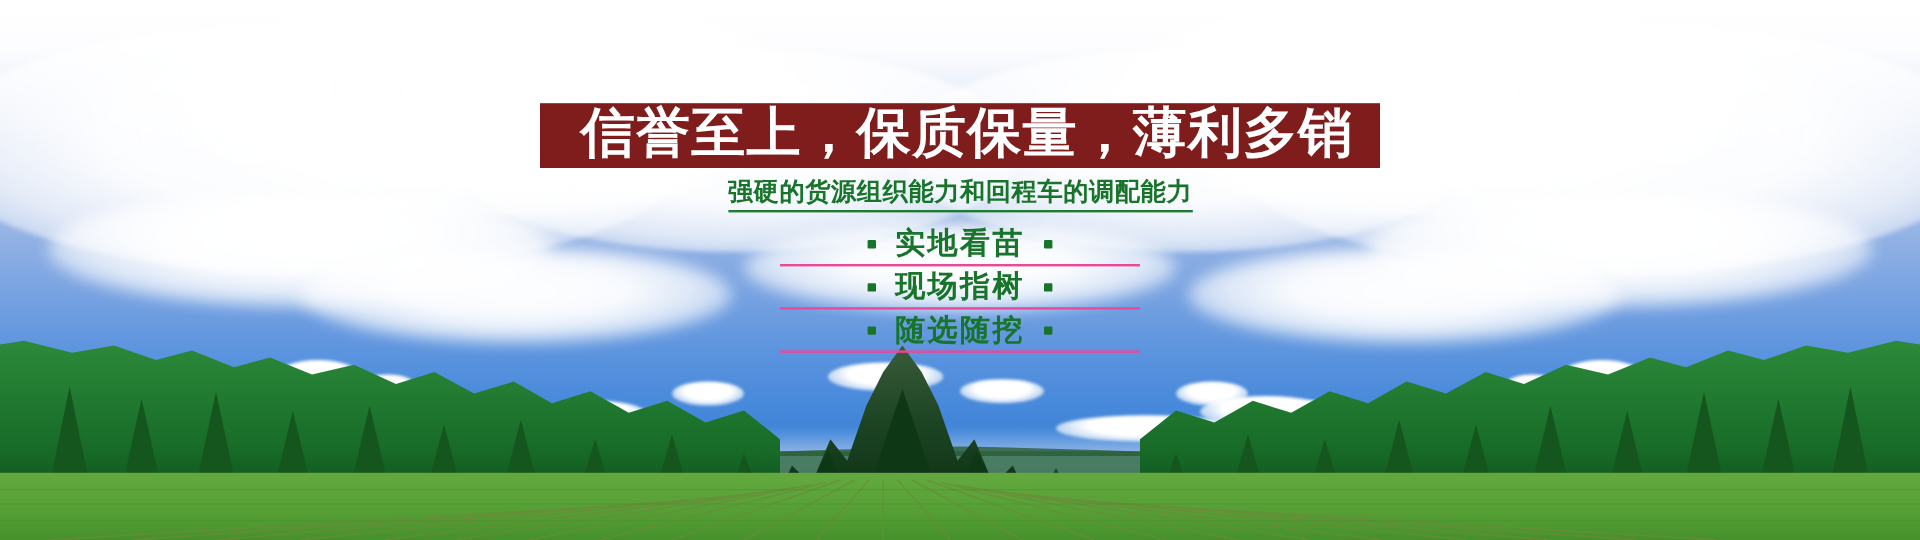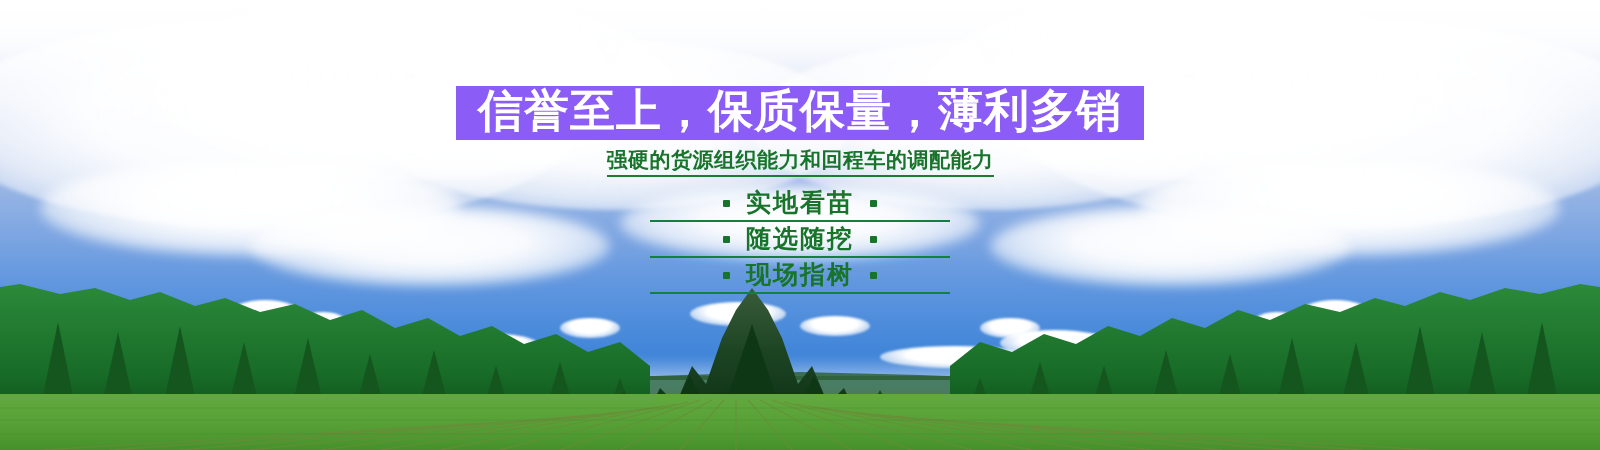--- a/index.html
+++ b/index.html
@@ -117,22 +117,22 @@
 
   
   .content {
     position:absolute; left:0; right:0; top:0;
     display:flex; flex-direction:column; align-items:center;
     z-index:30;
   }
 
   .headline-bar {
     margin-top:86px;
-    background:#8b5cf6;
-    padding:2px 22px 6px 22px;
+    background:#7f1d1d;
+    padding:2px 22px 6px 34px;
     line-height:1;
   }
   .headline {
     font-family:"DejaVu Sans","Liberation Sans",sans-serif;
     font-size:45px;
     font-weight:bold;
     color:#ffffff;
     letter-spacing:1px;
     white-space:nowrap;
     line-height:46px;
@@ -154,21 +154,21 @@
   .feature-list {
     margin-top:9px;
     display:flex; flex-direction:column; align-items:center;
   }
   .feature {
     position:relative;
     display:flex; align-items:center; justify-content:center;
     gap:16px;
     width:300px;
     height:36px;
-    border-bottom:2px solid #15803d;
+    border-bottom:2px solid #ec4899;
   }
   .feature .dot {
     width:7px; height:7px;
     background:#17742a;
     border-radius:1px;
     flex:0 0 auto;
   }
   .feature .ftext {
     font-family:"DejaVu Sans","Liberation Sans",sans-serif;
     font-size:25px;
@@ -400,27 +400,27 @@
     <div class="feature-list">
 
       <div class="feature">
         <span class="dot"></span>
         <span class="ftext">实地看苗</span>
         <span class="dot"></span>
       </div>
 
       <div class="feature">
         <span class="dot"></span>
+        <span class="ftext">现场指树</span>
+        <span class="dot"></span>
+      </div>
+
+      <div class="feature">
+        <span class="dot"></span>
         <span class="ftext">随选随挖</span>
-        <span class="dot"></span>
-      </div>
-
-      <div class="feature">
-        <span class="dot"></span>
-        <span class="ftext">现场指树</span>
         <span class="dot"></span>
       </div>
 
 
 
     </div>
   </div>
 
 </div>
 

